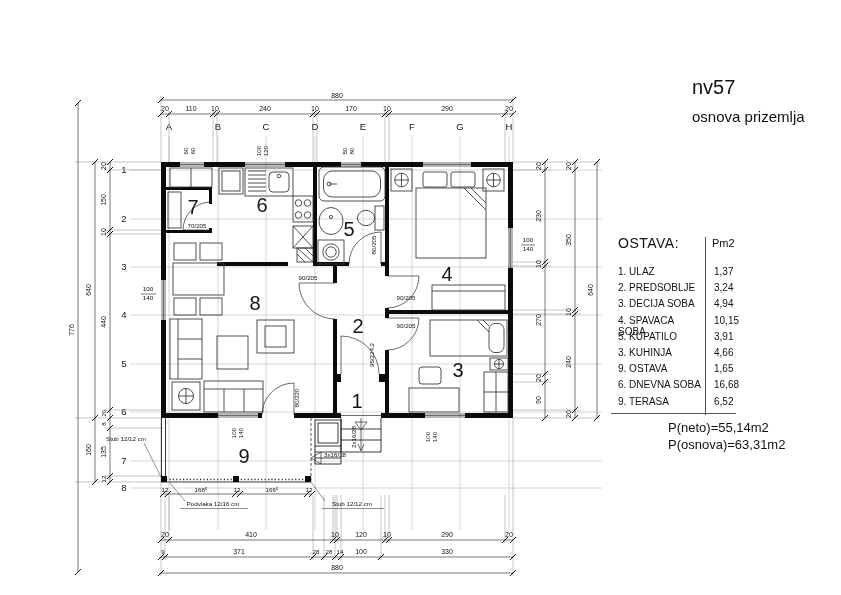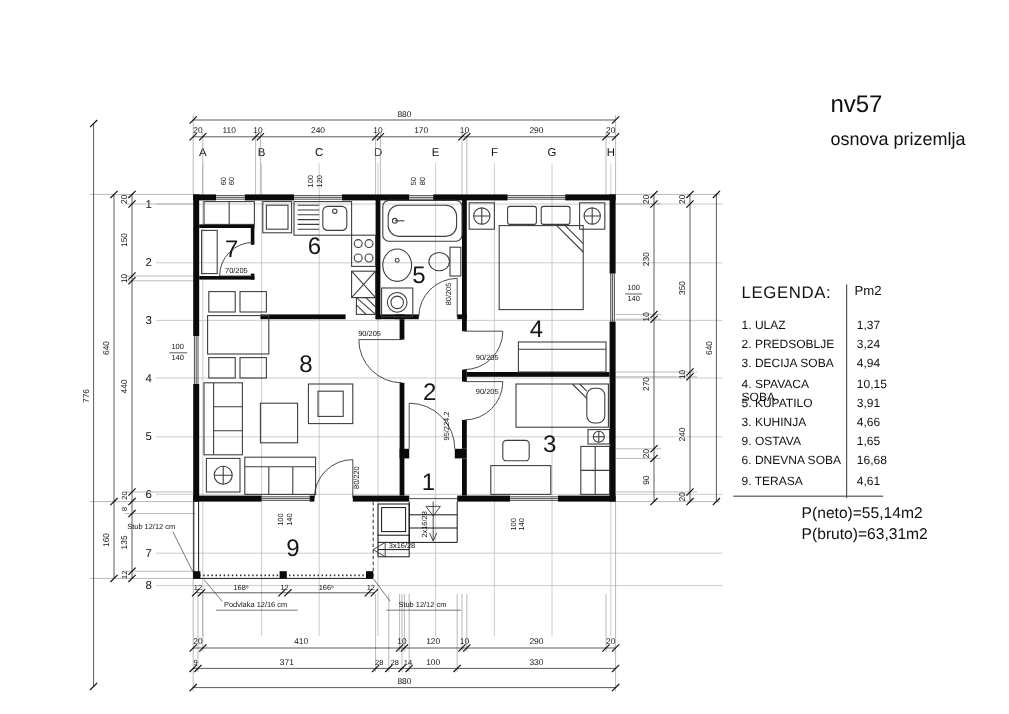--- a/index.html
+++ b/index.html
@@ -447,21 +447,21 @@
 </svg>
 
 
 <div class="title-block">
   <div class="l1">nv57</div>
   <div class="l2">osnova prizemlja</div>
 </div>
 
 
 <div class="legend">
-  <div class="head">LEGENDA:</div>
+  <div class="head">OSTAVA:</div>
   <div class="unit">Pm2</div>
   <div class="vline"></div>
   <div class="rows">
     <div class="row">
           <span class="lab">1. ULAZ</span>
           <span class="val">1,37</span>
         </div>
     <div class="row">
           <span class="lab">2. PREDSOBLJE</span>
           <span class="val">3,24</span>
@@ -485,21 +485,21 @@
     <div class="row">
           <span class="lab">9. OSTAVA</span>
           <span class="val">1,65</span>
         </div>
     <div class="row">
           <span class="lab">6. DNEVNA SOBA</span>
           <span class="val">16,68</span>
         </div>
     <div class="row">
           <span class="lab">9. TERASA</span>
-          <span class="val">4,61</span>
+          <span class="val">6,52</span>
         </div>
   </div>
   <div class="hline"></div>
   <div class="tot1">P(neto)=55,14m2</div>
-  <div class="tot2">P(bruto)=63,31m2</div>
+  <div class="tot2">P(osnova)=63,31m2</div>
 </div>
 
 </div>
 
 </body></html>

